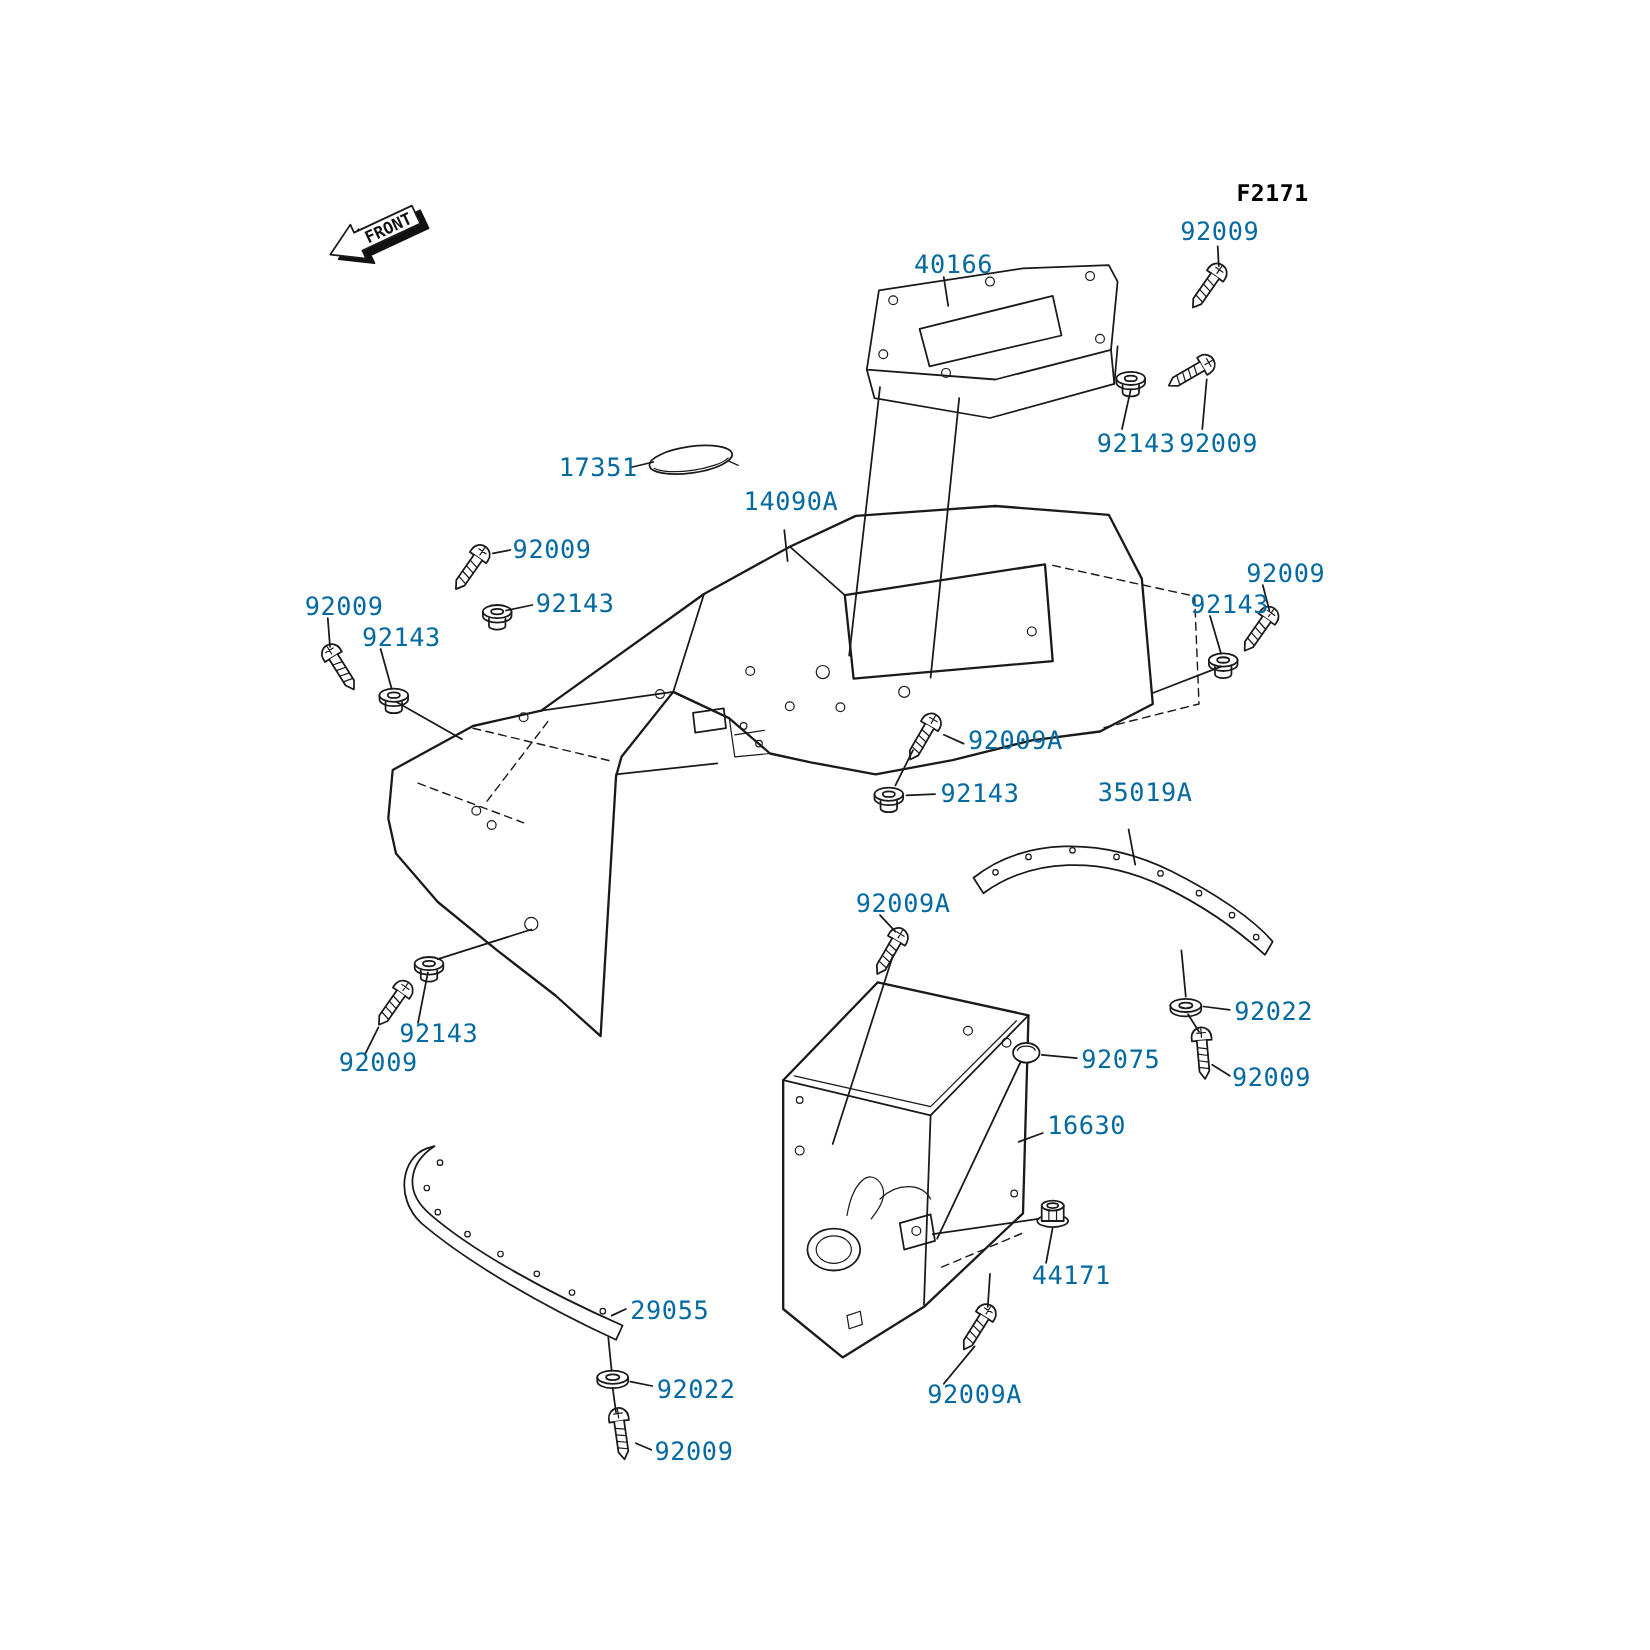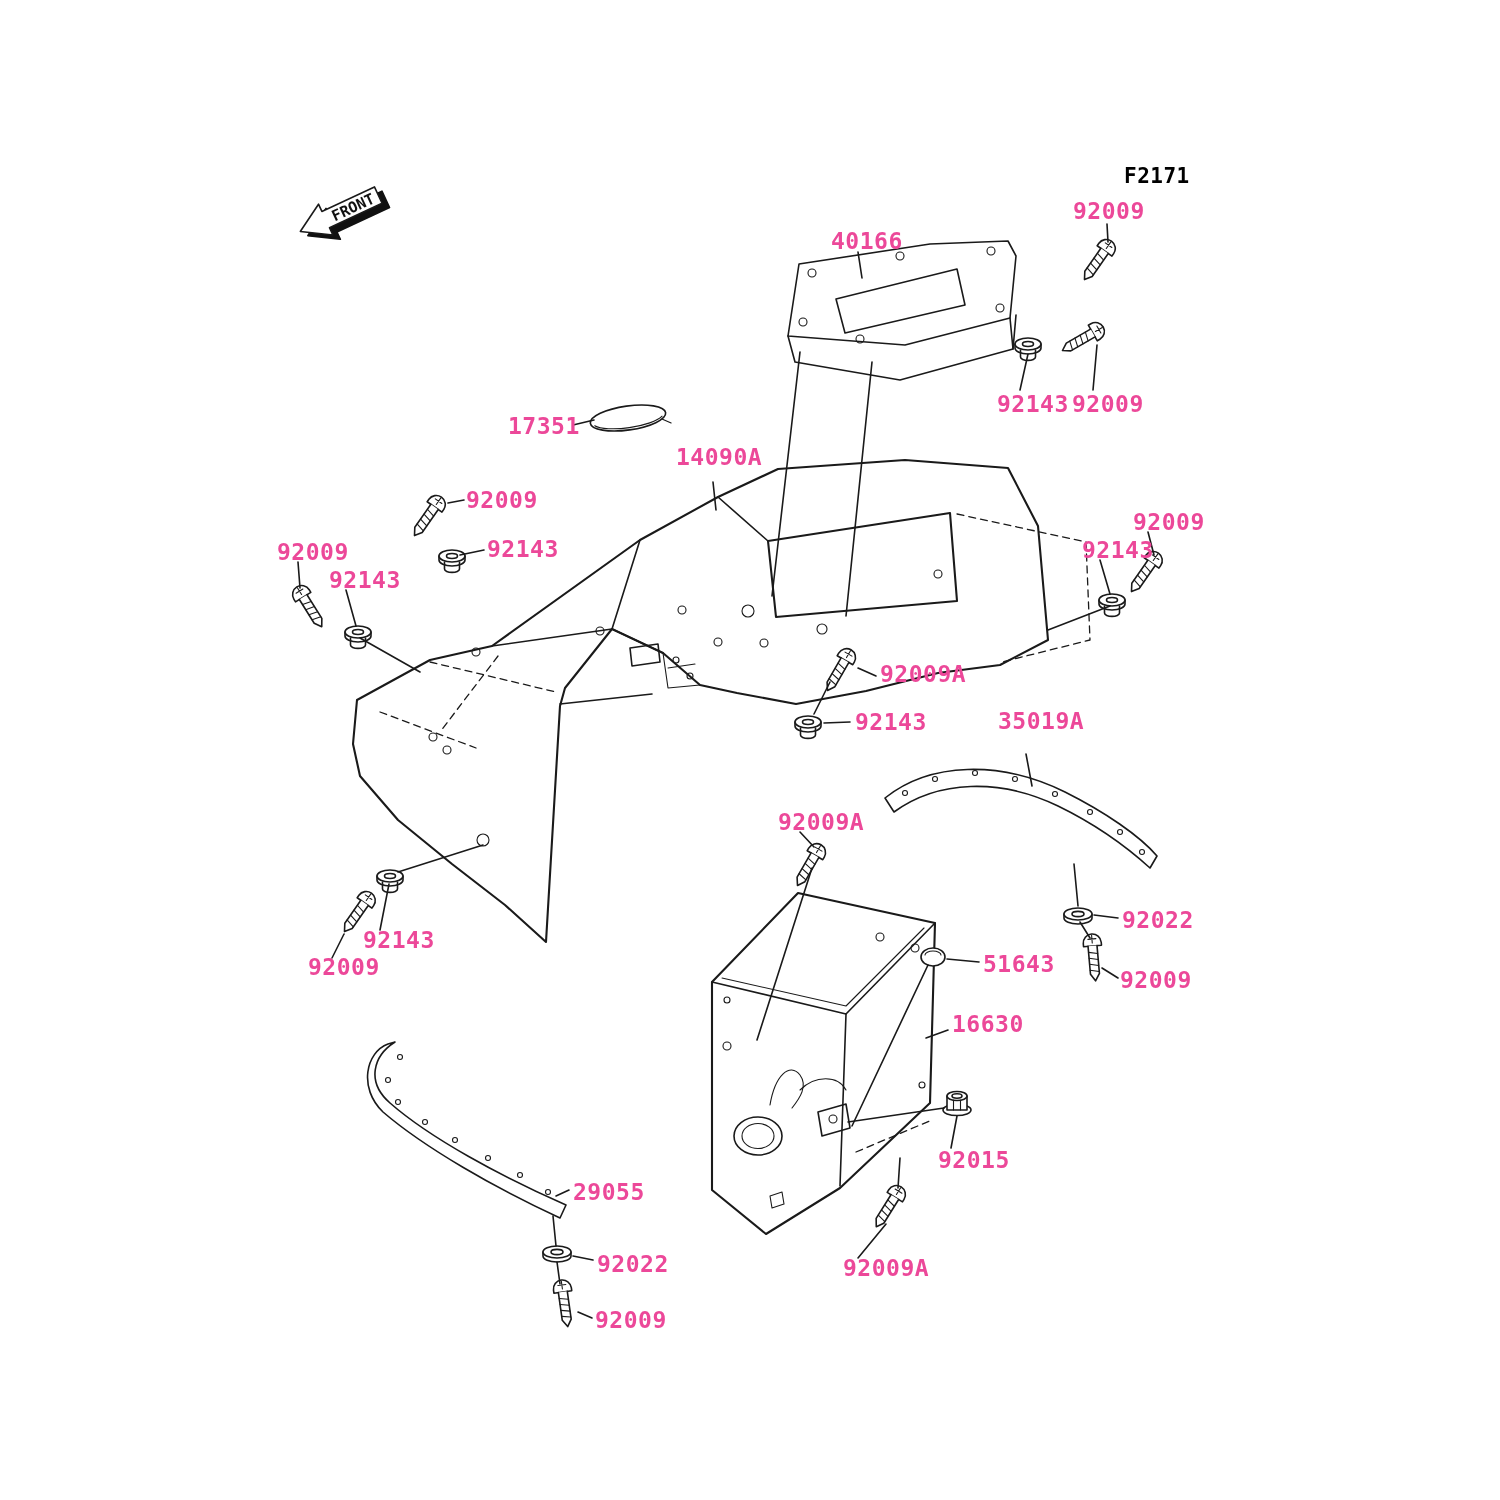--- a/index.html
+++ b/index.html
@@ -6,21 +6,21 @@
   .stage{position:relative;width:1500px;height:1500px;background:#ffffff;overflow:hidden;
          font-family:"DejaVu Sans Mono",monospace;}
   .art{position:absolute;left:0;top:0;}
   svg *{stroke:#1a1a1a;fill:none;stroke-width:1.6;stroke-linecap:round;stroke-linejoin:round;}
   svg .thin{stroke-width:1.1;}
   svg .thick{stroke-width:2.1;}
   svg .dash{stroke-dasharray:7 5;stroke-width:1.3;}
   svg .wfill{fill:#ffffff;}
   svg .bfill{fill:#111111;stroke:#111111;}
   svg text{stroke:none;fill:#111;font-family:"DejaVu Sans Mono",monospace;font-weight:700;}
-  .plabel{position:absolute;font-weight:700;font-size:23px;letter-spacing:.5px;color:#ec4899;
+  .plabel{position:absolute;font-weight:400;font-size:23px;letter-spacing:.5px;color:#0369a1;
           white-space:nowrap;}
   .codelabel{position:absolute;font-weight:700;font-size:21px;letter-spacing:.5px;color:#000000;}
 </style>
 </head>
 <body>
 
 <div class="stage">
 
   <svg class="art" width="1500" height="1500" viewBox="0 0 1500 1500">
     <defs>
@@ -235,22 +235,22 @@
   <span class="plabel" style="left:329px;top:567px">92143</span>
   <span class="plabel" style="left:1133px;top:509px">92009</span>
   <span class="plabel" style="left:1082px;top:537px">92143</span>
   <span class="plabel" style="left:880px;top:661px">92009A</span>
   <span class="plabel" style="left:855px;top:709px">92143</span>
   <span class="plabel" style="left:998px;top:708px">35019A</span>
   <span class="plabel" style="left:778px;top:809px">92009A</span>
   <span class="plabel" style="left:1122px;top:907px">92022</span>
   <span class="plabel" style="left:363px;top:927px">92143</span>
   <span class="plabel" style="left:308px;top:954px">92009</span>
-  <span class="plabel" style="left:983px;top:951px">51643</span>
+  <span class="plabel" style="left:983px;top:951px">92075</span>
   <span class="plabel" style="left:1120px;top:967px">92009</span>
   <span class="plabel" style="left:952px;top:1011px">16630</span>
-  <span class="plabel" style="left:938px;top:1147px">92015</span>
+  <span class="plabel" style="left:938px;top:1147px">44171</span>
   <span class="plabel" style="left:573px;top:1179px">29055</span>
   <span class="plabel" style="left:597px;top:1251px">92022</span>
   <span class="plabel" style="left:843px;top:1255px">92009A</span>
   <span class="plabel" style="left:595px;top:1307px">92009</span>
 
 </div>
 
 </body></html>

